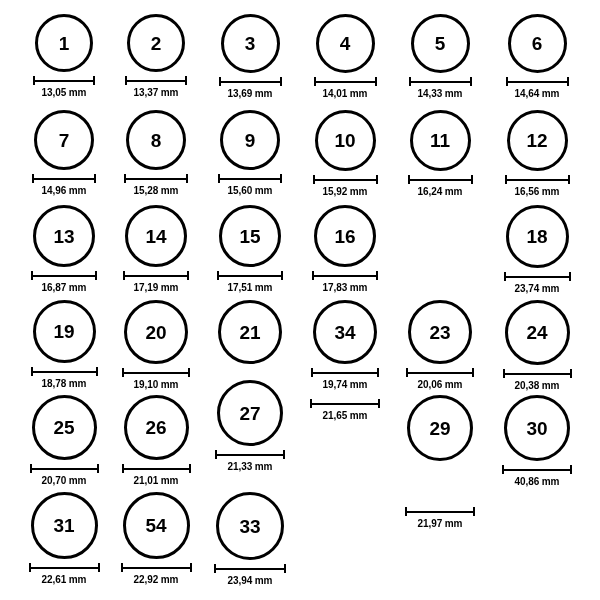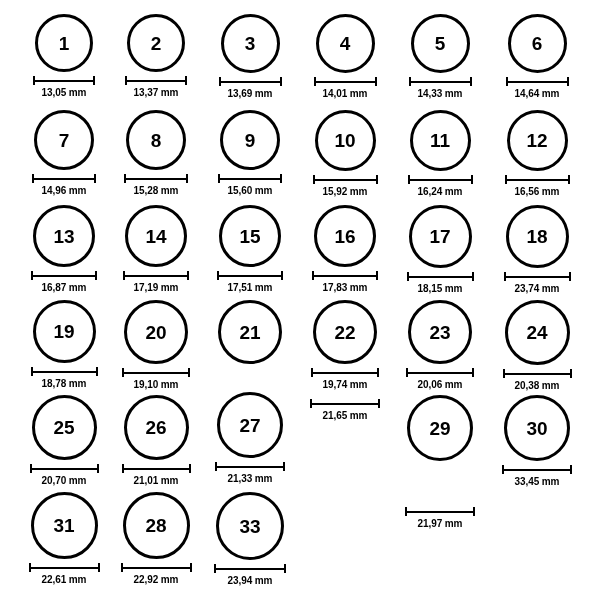--- a/index.html
+++ b/index.html
@@ -282,33 +282,20 @@
       </div>
       <div class="dim">
         <div class="dim-line" style="width: 66px;">
           <span class="bar"></span>
           <span class="tick left"></span>
           <span class="tick right"></span>
         </div>
         <div class="dim-label">17,83 mm</div>
       </div>
     </div>
-    <div class="ring-cell" style="left: 395px; top: 205px; width: 90px;">
-      <div class="ring-circle" style="width: 63px; height: 63px;">
-        <span class="ring-number" style="font-size: 19px;">17</span>
-      </div>
-      <div class="dim">
-        <div class="dim-line" style="width: 67px;">
-          <span class="bar"></span>
-          <span class="tick left"></span>
-          <span class="tick right"></span>
-        </div>
-        <div class="dim-label">18,15 mm</div>
-      </div>
-    </div>
     <div class="ring-cell" style="left: 492px; top: 205px; width: 90px;">
       <div class="ring-circle" style="width: 63px; height: 63px;">
         <span class="ring-number" style="font-size: 19px;">18</span>
       </div>
       <div class="dim">
         <div class="dim-line" style="width: 67px;">
           <span class="bar"></span>
           <span class="tick left"></span>
           <span class="tick right"></span>
         </div>
@@ -341,21 +328,21 @@
         <div class="dim-label">19,10 mm</div>
       </div>
     </div>
     <div class="ring-cell" style="left: 205px; top: 300px; width: 90px;">
       <div class="ring-circle" style="width: 64px; height: 64px;">
         <span class="ring-number" style="font-size: 19px;">21</span>
       </div>
     </div>
     <div class="ring-cell" style="left: 300px; top: 300px; width: 90px;">
       <div class="ring-circle" style="width: 64px; height: 64px;">
-        <span class="ring-number" style="font-size: 19px;">22</span>
+        <span class="ring-number" style="font-size: 19px;">34</span>
       </div>
       <div class="dim">
         <div class="dim-line" style="width: 68px;">
           <span class="bar"></span>
           <span class="tick left"></span>
           <span class="tick right"></span>
         </div>
         <div class="dim-label">19,74 mm</div>
       </div>
     </div>
@@ -404,21 +391,21 @@
       </div>
       <div class="dim">
         <div class="dim-line" style="width: 69px;">
           <span class="bar"></span>
           <span class="tick left"></span>
           <span class="tick right"></span>
         </div>
         <div class="dim-label">21,01 mm</div>
       </div>
     </div>
-    <div class="ring-cell" style="left: 205px; top: 392px; width: 90px;">
+    <div class="ring-cell" style="left: 205px; top: 380px; width: 90px;">
       <div class="ring-circle" style="width: 66px; height: 66px;">
         <span class="ring-number" style="font-size: 19px;">27</span>
       </div>
       <div class="dim">
         <div class="dim-line" style="width: 70px;">
           <span class="bar"></span>
           <span class="tick left"></span>
           <span class="tick right"></span>
         </div>
         <div class="dim-label">21,33 mm</div>
@@ -450,39 +437,39 @@
     <div class="ring-cell" style="left: 492px; top: 395px; width: 90px;">
       <div class="ring-circle" style="width: 66px; height: 66px;">
         <span class="ring-number" style="font-size: 19px;">30</span>
       </div>
       <div class="dim">
         <div class="dim-line" style="width: 70px;">
           <span class="bar"></span>
           <span class="tick left"></span>
           <span class="tick right"></span>
         </div>
-        <div class="dim-label">33,45 mm</div>
+        <div class="dim-label">40,86 mm</div>
       </div>
     </div>
     <div class="ring-cell" style="left: 19px; top: 492px; width: 90px;">
       <div class="ring-circle" style="width: 67px; height: 67px;">
         <span class="ring-number" style="font-size: 19px;">31</span>
       </div>
       <div class="dim">
         <div class="dim-line" style="width: 71px;">
           <span class="bar"></span>
           <span class="tick left"></span>
           <span class="tick right"></span>
         </div>
         <div class="dim-label">22,61 mm</div>
       </div>
     </div>
     <div class="ring-cell" style="left: 111px; top: 492px; width: 90px;">
       <div class="ring-circle" style="width: 67px; height: 67px;">
-        <span class="ring-number" style="font-size: 19px;">28</span>
+        <span class="ring-number" style="font-size: 19px;">54</span>
       </div>
       <div class="dim">
         <div class="dim-line" style="width: 71px;">
           <span class="bar"></span>
           <span class="tick left"></span>
           <span class="tick right"></span>
         </div>
         <div class="dim-label">22,92 mm</div>
       </div>
     </div>

